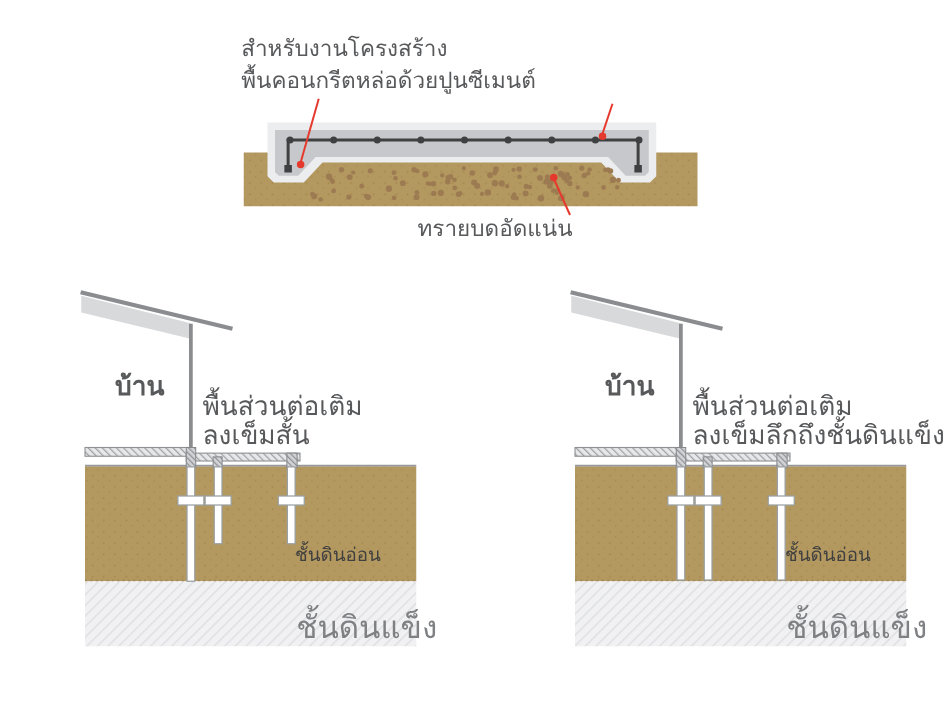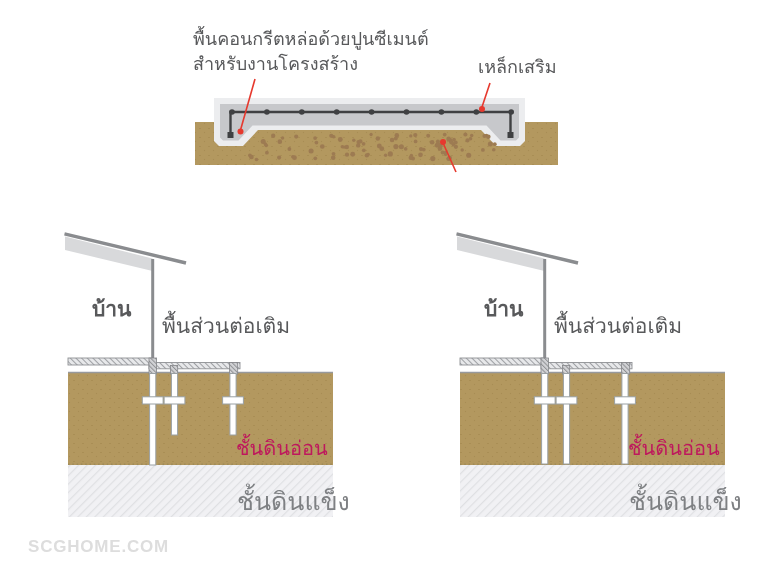--- a/index.html
+++ b/index.html
@@ -5,21 +5,21 @@
   html,body{margin:0;padding:0;background:#fff;}
   #app{
     position:relative;width:759px;height:569px;background:#ffffff;
     overflow:hidden;font-family:"Liberation Sans",sans-serif;
   }
   #scene{position:absolute;left:0;top:0;z-index:0;}
   .lbl{position:absolute;z-index:2;color:#58595b;white-space:nowrap;}
   .lbl-top{font-size:18px;line-height:25px;}
   .lbl-house{font-size:21px;font-weight:bold;}
   .lbl-ext{font-size:21px;line-height:22.5px;}
-  .lbl-soft{font-size:20px;color:#be185d;}
+  .lbl-soft{font-size:15px;color:#404040;}
   .lbl-hard{font-size:25px;color:#7e8083;}
   .watermark{
     position:absolute;left:28px;top:537px;z-index:2;
     font-size:17px;font-weight:bold;letter-spacing:0.8px;color:#dddddd;
   }
 </style>
 </head>
 <body>
 
 <div id="app">
@@ -194,33 +194,34 @@
       <rect x="621.5" y="362.5" width="8.2" height="11.7" fill="url(#pStub)" stroke="#85878a" stroke-width="0.8"></rect>
       <rect x="541.6" y="373.5" width="6.2" height="90.5" fill="#ffffff" stroke="#9aa0a3" stroke-width="1"></rect>
       <rect x="534.3" y="396.8" width="20.8" height="7.2" fill="#ffffff" stroke="#9aa0a3" stroke-width="1"></rect>
       <rect x="563.4" y="373.5" width="6.2" height="90.5" fill="#ffffff" stroke="#9aa0a3" stroke-width="1"></rect>
       <rect x="556.1" y="396.8" width="20.8" height="7.2" fill="#ffffff" stroke="#9aa0a3" stroke-width="1"></rect>
       <rect x="621.9" y="373.5" width="6.2" height="90.5" fill="#ffffff" stroke="#9aa0a3" stroke-width="1"></rect>
       <rect x="614.6" y="396.8" width="20.8" height="7.2" fill="#ffffff" stroke="#9aa0a3" stroke-width="1"></rect>
     </svg>
 
   <div class="lbl lbl-top" style="left:193px;top:27px;">
+    <div>สำหรับงานโครงสร้าง</div>
     <div>พื้นคอนกรีตหล่อด้วยปูนซีเมนต์</div>
-    <div>สำหรับงานโครงสร้าง</div>
   </div>
-  <div class="lbl lbl-top" style="left:478px;top:55px;">เหล็กเสริม</div>
+  <div class="lbl lbl-top" style="left:334px;top:171px;">ทรายบดอัดแน่น</div>
 
   <div class="lbl lbl-house" style="left:92px;top:292px;">บ้าน</div>
   <div class="lbl lbl-ext" style="left:162px;top:315px;">
     <div>พื้นส่วนต่อเติม</div>
+    <div>ลงเข็มสั้น</div>
   </div>
   <div class="lbl lbl-soft" style="left:236px;top:432px;">ชั้นดินอ่อน</div>
   <div class="lbl lbl-hard" style="left:237px;top:481px;">ชั้นดินแข็ง</div>
 
   <div class="lbl lbl-house" style="left:484px;top:292px;">บ้าน</div>
   <div class="lbl lbl-ext" style="left:554px;top:315px;">
     <div>พื้นส่วนต่อเติม</div>
+    <div>ลงเข็มลึกถึงชั้นดินแข็ง</div>
   </div>
   <div class="lbl lbl-soft" style="left:628px;top:432px;">ชั้นดินอ่อน</div>
   <div class="lbl lbl-hard" style="left:629px;top:481px;">ชั้นดินแข็ง</div>
 
-  <div class="watermark">SCGHOME.COM</div>
 </div>
 
 </body></html>

